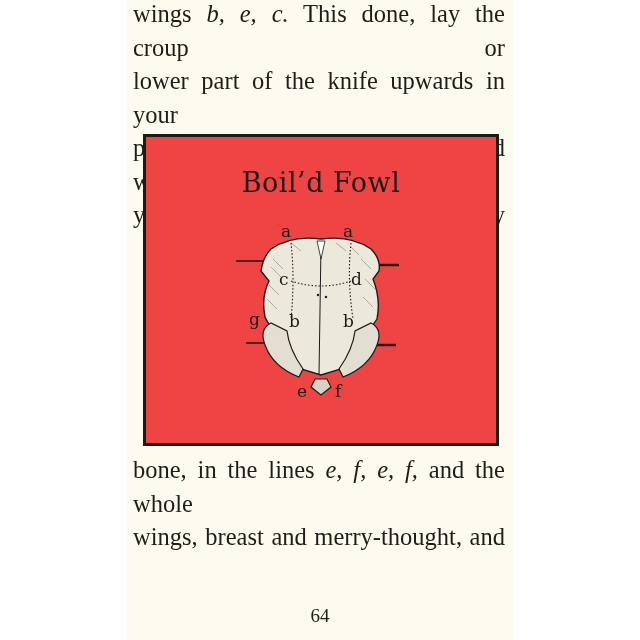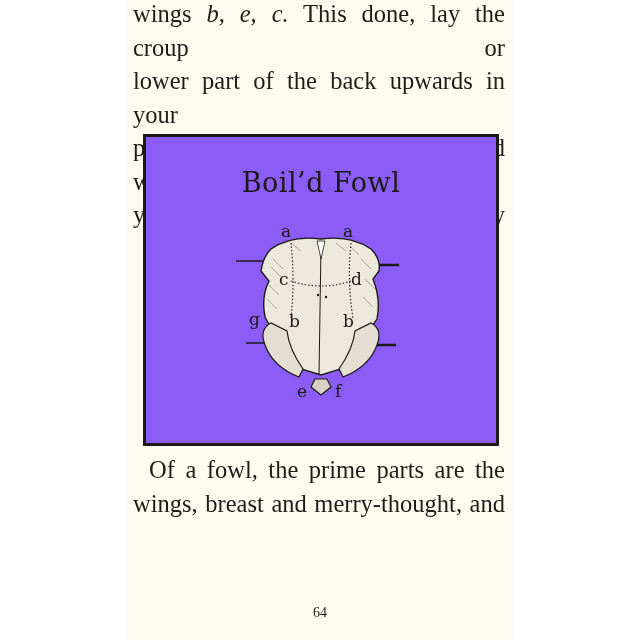--- a/index.html
+++ b/index.html
@@ -17,46 +17,46 @@
       text-align:justify; text-align-last:justify;
     }
     .text p { margin:0; }
     .text .last { text-align-last:left; }
     .text .indent { text-indent:16px; }
     .text i { font-style:italic; }
     #top-text { top:-3px; }
     #bottom-text { top:453px; }
     .figure-box {
       position:absolute; left:143px; top:134px; width:350px; height:306px;
-      border:3px solid #1c1a18; background:#8b5cf6;
+      border:3px solid #1c1a18; background:#ef4444;
     }
     .figure-title {
       position:absolute; left:0; width:100%; top:30px; text-align:center;
       font-family:"DejaVu Serif","Liberation Serif",serif;
       font-size:27px; color:#1c1a18; letter-spacing:0.5px;
     }
     .fowl {
       position:absolute; left:85px; top:82px; width:180px; height:180px;
     }
     .lbl {
       font-family:"DejaVu Serif","Liberation Serif",serif; font-size:17px; fill:#1c1a18;
     }
     .page-number {
       position:absolute; left:0; width:640px; top:605px; text-align:center;
-      font-family:"Liberation Serif","DejaVu Serif",serif; font-size:14px; color:#1f1d1a;
+      font-family:"Liberation Serif","DejaVu Serif",serif; font-size:19px; color:#1f1d1a;
     }
   </style>
 </head>
 <body>
 
 <div class="page"></div>
 
 <div class="text" id="top-text">
   <p><span>wings </span><i>b, e, c.</i><span> This done, lay the croup or</span></p>
-  <p>lower part of the back upwards in your</p>
+  <p>lower part of the knife upwards in your</p>
   <p>plate, with the rump from you, and with</p>
   <p>your knife, cut off the side-bones, by</p>
 </div>
 
 <div class="figure-box">
   <div class="figure-title">Boil’d Fowl</div>
   <svg class="fowl" viewBox="0 0 180 180">
 
     <line x1="5" y1="42" x2="40" y2="42" stroke="#1c1a18" stroke-width="1.5"></line>
     <line x1="140" y1="46" x2="168" y2="46" stroke="#1c1a18" stroke-width="2.5"></line>
@@ -100,17 +100,17 @@
     <text class="lbl" x="120" y="66">d</text>
     <text class="lbl" x="18" y="106">g</text>
     <text class="lbl" x="58" y="108">b</text>
     <text class="lbl" x="112" y="108">b</text>
     <text class="lbl" x="66" y="178">e</text>
     <text class="lbl" x="104" y="178">f</text>
   </svg>
 </div>
 
 <div class="text" id="bottom-text">
-  <p class="indent">Of a fowl, the prime parts are the</p>
+  <p><span>bone, in the lines </span><i>e, f, e, f,</i><span> and the whole</span></p>
   <p>wings, breast and merry-thought, and</p>
 </div>
 
 <div class="page-number">64</div>
 
 </body></html>

